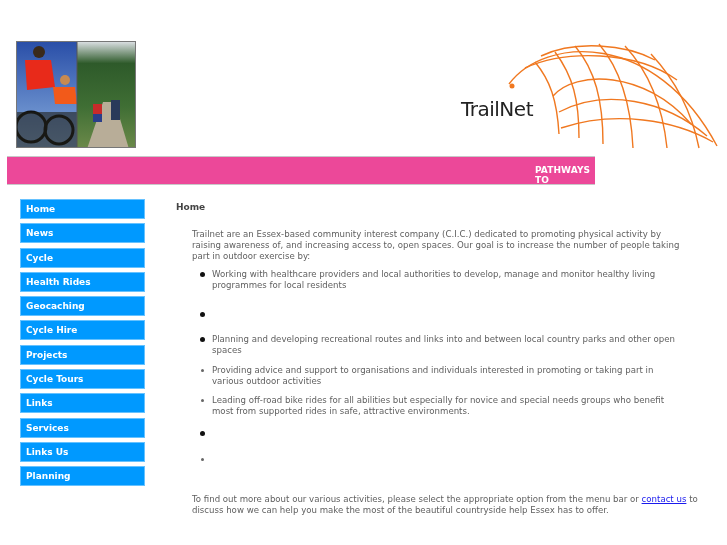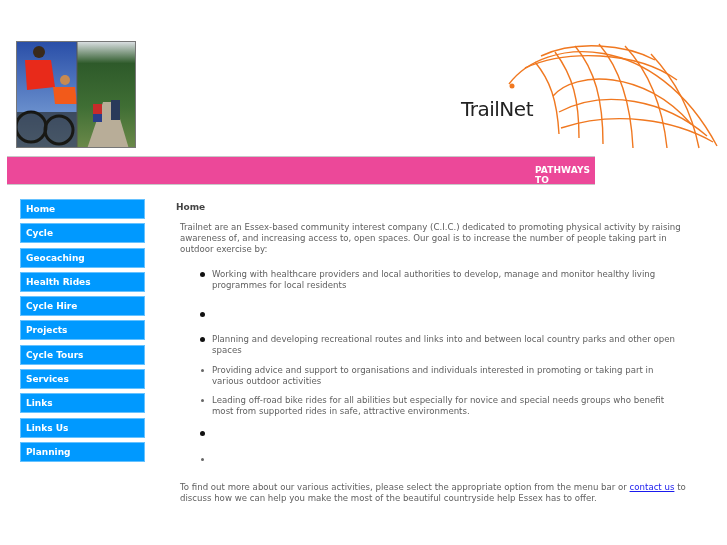--- a/index.html
+++ b/index.html
@@ -19,21 +19,21 @@
   .tagline { position: absolute; left: 528px; top: 8px; font-size: 9px; font-weight: bold; color: #ffffff;
              letter-spacing: 0.1px; }
 
   .nav { position: absolute; left: 20px; top: 199px; width: 125px; }
   .nav-item { display: block; height: 20px; margin-bottom: 4.3px; background: #0099ff;
               border: 1px solid #66c2ff; box-sizing: border-box; color: #fff; font-weight: bold;
               font-size: 9px; line-height: 18px; padding-left: 5px; cursor: pointer; text-decoration: none; }
 
   .content { position: absolute; left: 176px; top: 202px; width: 520px; font-size: 8.6px; line-height: 11px; color: #606060; }
   .content h1 { font-size: 9px; font-weight: bold; margin: 0 0 9px 0; color: #444; }
-  .content p { margin: 4px; }
+  .content p { margin: 16px; }
   .bullets { list-style: none; margin: 0; padding: 0; }
   .bullets li { position: absolute; left: 36px; width: 470px; }
   .bullet-dot { position: absolute; left: -12px; top: 3px; width: 5px; height: 5px; border-radius: 50%; background: #111; }
   .bullet-dot.small { width: 3px; height: 3px; left: -11px; top: 4px; background: #666; }
   .outro { position: absolute; top: 276px; left: 0; width: 520px; }
   .outro a { color: #1a1aee; font-weight: normal; text-decoration: underline; }
 </style>
 </head>
 <body>
 
@@ -88,28 +88,29 @@
   </svg>
   <span class="logo-text">TrailNet</span>
 </div>
 
 <div class="tagline-bar">
   <span class="tagline">PATHWAYS TO ACTIVITY</span>
 </div>
 
 <nav class="nav">
   <a class="nav-item">Home</a>
+  <a class="nav-item">News</a>
   <a class="nav-item">Cycle</a>
+  <a class="nav-item">Health Rides</a>
   <a class="nav-item">Geocaching</a>
-  <a class="nav-item">Health Rides</a>
   <a class="nav-item">Cycle Hire</a>
   <a class="nav-item">Projects</a>
   <a class="nav-item">Cycle Tours</a>
+  <a class="nav-item">Links</a>
   <a class="nav-item">Services</a>
-  <a class="nav-item">Links</a>
   <a class="nav-item">Links Us</a>
   <a class="nav-item">Planning</a>
 </nav>
 
 <main class="content">
   <h1>Home</h1>
   <p>Trailnet are an Essex-based community interest company (C.I.C.) dedicated to promoting physical activity by raising awareness of, and increasing access to, open spaces. Our goal is to increase the number of people taking part in outdoor exercise by:</p>
   <ul class="bullets">
     <li style="top:67px"><span class="bullet-dot"></span><span>Working with healthcare providers and local authorities to develop, manage and monitor healthy living programmes for local residents</span></li>
     <li style="top:107px"><span class="bullet-dot"></span></li>

